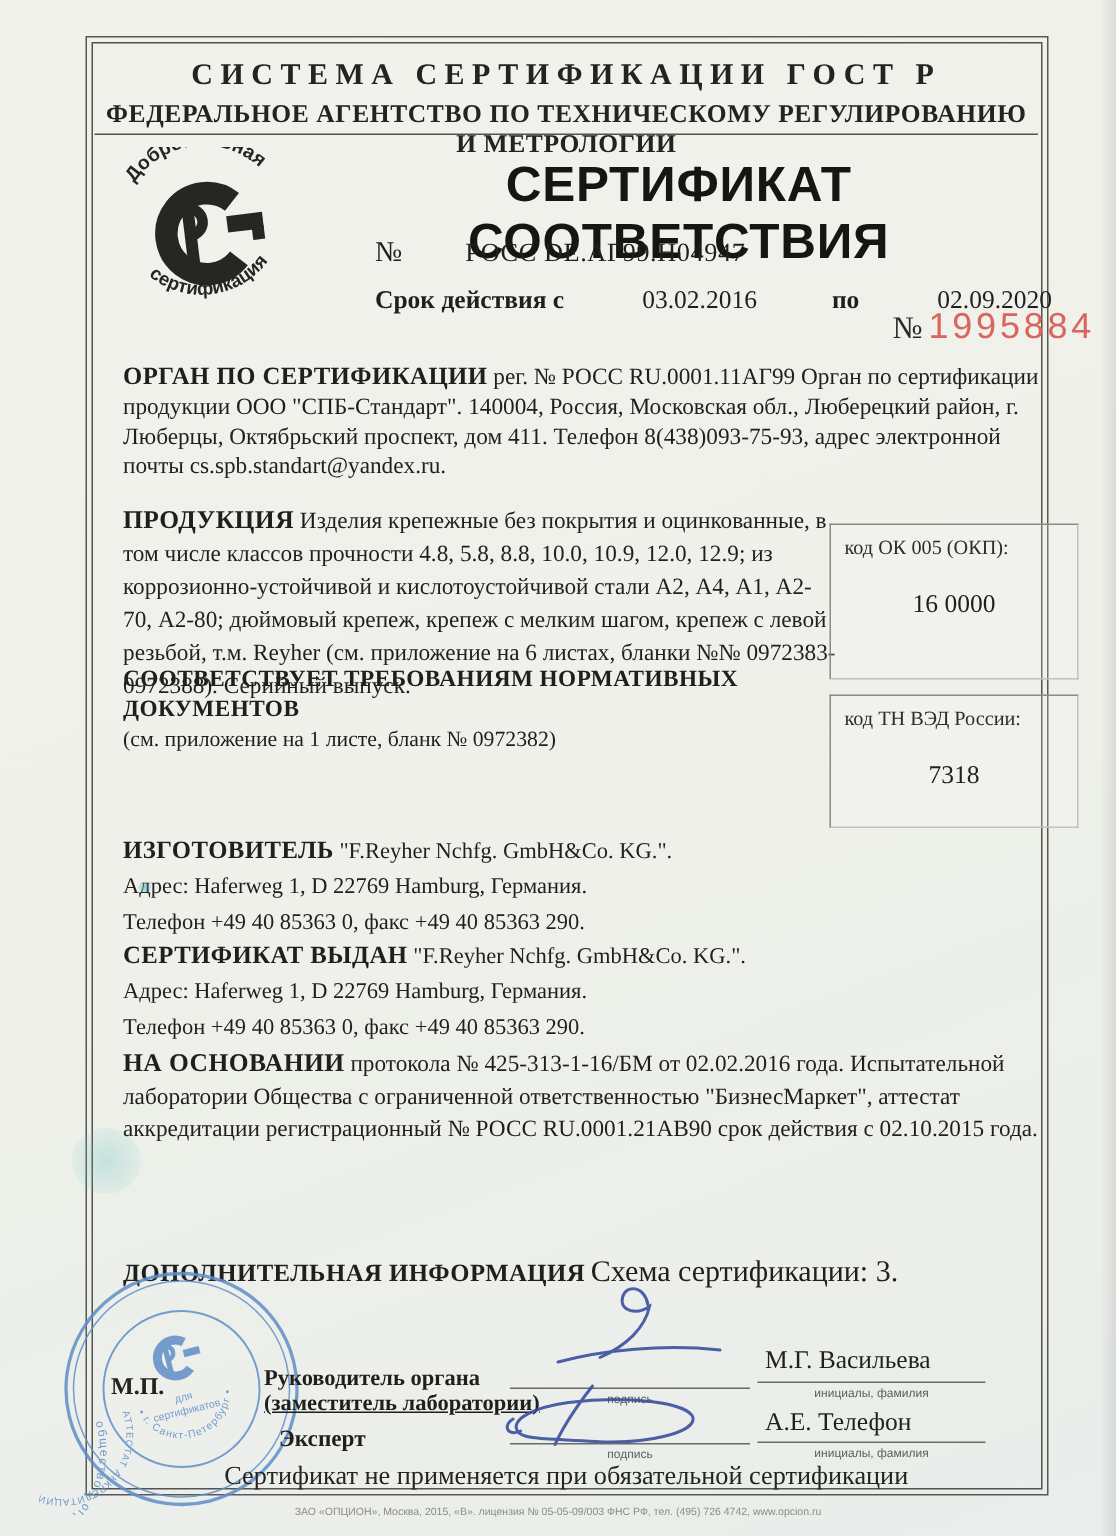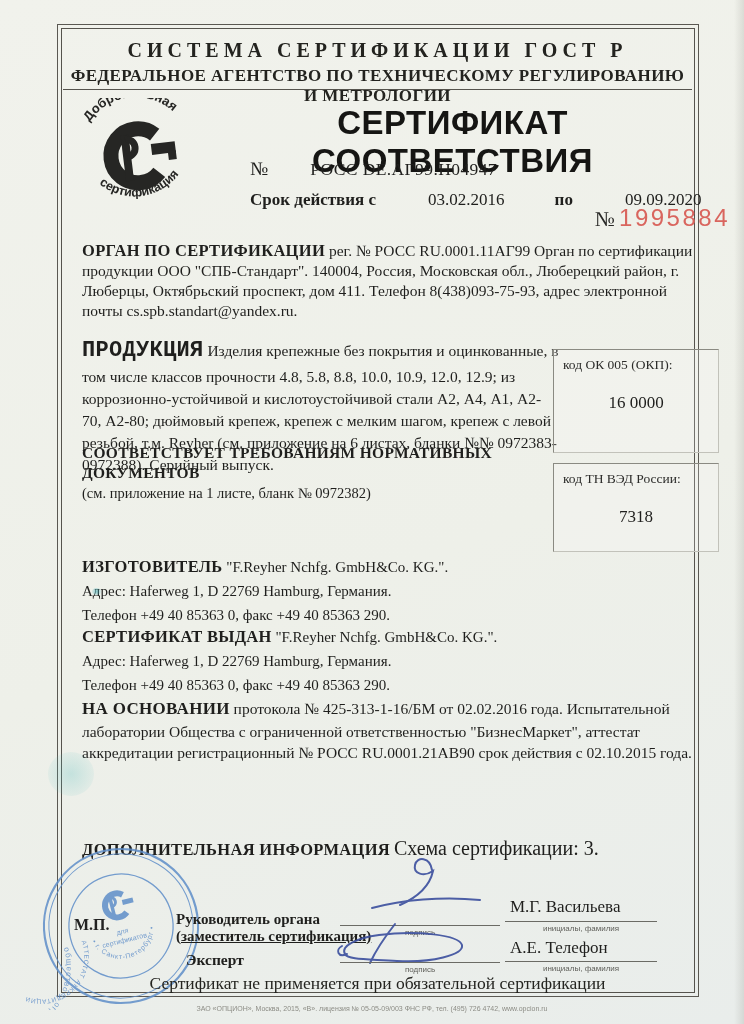--- a/index.html
+++ b/index.html
@@ -86,35 +86,35 @@
     </g>
   </svg>
 
   <div class="cert-title">СЕРТИФИКАТ СООТВЕТСТВИЯ</div>
 
   <div class="cert-num">
     <span class="no">№</span><span class="val">РОСС DE.АГ99.Н04947</span>
   </div>
 
   <div class="validity">
-    <span class="lbl">Срок действия  с</span><span class="d1">03.02.2016</span><span class="po">по</span><span class="d2">09.09.2020</span>
+    <span class="lbl">Срок действия  с</span><span class="d1">03.02.2016</span><span class="po">по</span><span class="d2">02.09.2020</span>
   </div>
 
   <div class="blank-num">
     <span class="no">№</span>
     <span class="digits">1995884</span>
   </div>
 
   <div class="sec" style="top:240px;">
     <p><span class="shead">ОРГАН ПО СЕРТИФИКАЦИИ</span>
        <span>рег. № РОСС RU.0001.11АГ99 Орган по сертификации продукции ООО "СПБ-Стандарт". 140004, Россия, Московская обл., Люберецкий район, г. Люберцы, Октябрьский проспект, дом 411. Телефон 8(438)093-75-93, адрес электронной почты cs.spb.standart@yandex.ru.</span></p>
   </div>
 
   <div class="sec" style="top:335px; width:478px; line-height:1.42;">
-    <p><span class="shead" style="font-size:22px;font-family:Liberation Mono, monospace;">ПРОДУКЦИЯ</span>
+    <p><span class="shead" style="font-size:17px;">ПРОДУКЦИЯ</span>
        <span>Изделия крепежные без покрытия и оцинкованные, в том числе классов прочности 4.8, 5.8, 8.8, 10.0, 10.9, 12.0, 12.9; из коррозионно-устойчивой и кислотоустойчивой стали А2, А4, А1, А2-70, А2-80; дюймовый крепеж, крепеж с мелким шагом, крепеж с левой резьбой, т.м. Reyher (см. приложение на 6 листах, бланки №№ 0972383-0972388). Серийный выпуск.</span></p>
   </div>
 
   <div class="codebox" style="top:349px; height:95px;">
     <div class="cl">код ОК 005 (ОКП):</div>
     <div class="cv">16 0000</div>
   </div>
 
   <div class="sec" style="top:443px; width:468px;">
     <p><span class="shead" style="font-size:15.5px;">СООТВЕТСТВУЕТ ТРЕБОВАНИЯМ НОРМАТИВНЫХ ДОКУМЕНТОВ</span><br>
@@ -175,21 +175,21 @@
       </g>
       <text x="95" y="92" text-anchor="middle" font-family="Liberation Sans, sans-serif" font-size="7" fill="#5f8ec9" stroke="none">для</text>
       <text x="95" y="101" text-anchor="middle" font-family="Liberation Sans, sans-serif" font-size="7" fill="#5f8ec9" stroke="none">сертификатов</text>
     </g>
   </svg>
 
   <div class="mp">М.П.</div>
 
   <div class="role" style="left:176px; top:911px;">
     <span>Руководитель органа</span><br>
-    <span class="u">(заместитель сертификация)</span>
+    <span class="u">(заместитель лаборатории)</span>
   </div>
   <svg width="130" height="70" viewBox="0 0 130 70" style="position:absolute;left:360px;top:852px;">
     <g fill="none" stroke="#3b4f9e" stroke-width="2" stroke-linecap="round" opacity=".9">
       <path d="M 72 18 C 70 5 57 4 55 13 C 53 22 64 25 73 19 C 70 33 58 45 40 53"></path>
       <path d="M 12 56 C 42 48 82 44 120 48"></path>
     </g>
   </svg>
   <div class="sigline" style="left:340px; top:924px; width:160px;"></div>
   <div class="cap" style="left:340px; top:928px; width:160px;">подпись</div>
   <div class="sname" style="left:510px; top:897px;">М.Г. Васильева</div>

